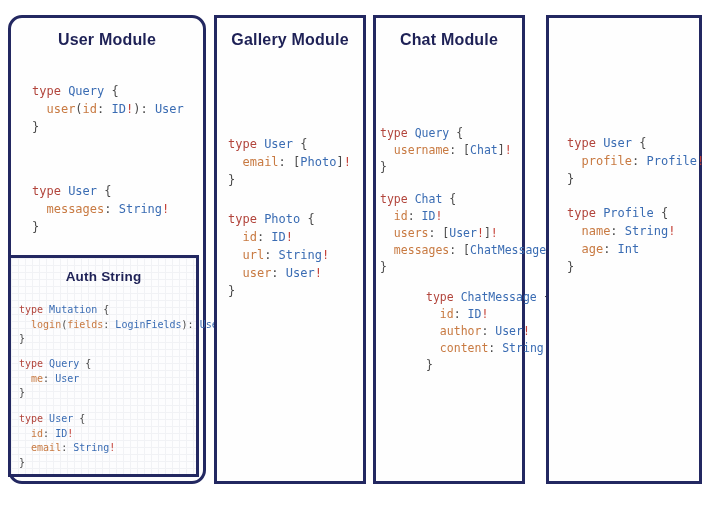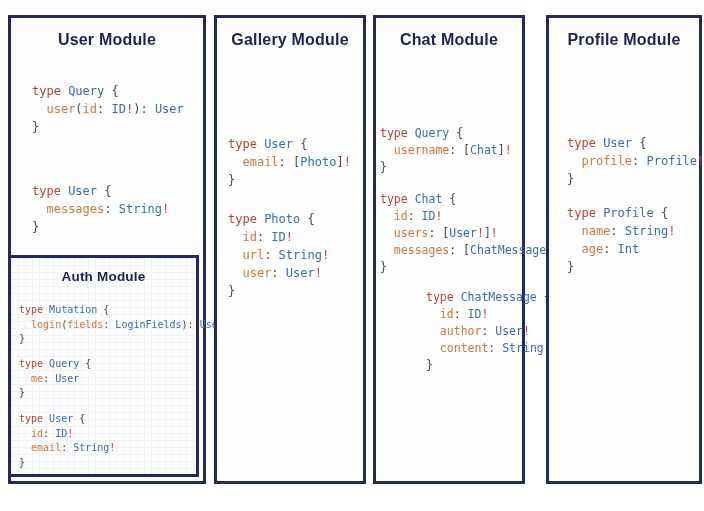--- a/index.html
+++ b/index.html
@@ -4,21 +4,21 @@
 <style>
   html,body { margin:0; padding:0; background:#ffffff; }
   .canvas {
     position:relative; width:704px; height:511px; background:#ffffff;
     font-family:"Liberation Sans", sans-serif; overflow:hidden;
   }
   .panel {
     position:absolute; top:15px; height:469px; box-sizing:border-box;
     border:3px solid #232861; background:#fefefe;
   }
-  #panel-user    { left:8px;   width:198px; }
+  #panel-user    { left:8px;   width:198px;border-radius:14px; }
   #panel-gallery { left:214px; width:152px; }
   #panel-chat    { left:373px; width:152px; }
   #panel-profile { left:546px; width:156px; }
 
   .panel-title {
     position:absolute; top:13px; left:0; right:0; text-align:center;
     font-weight:bold; font-size:16px; color:#1e2156; letter-spacing:0.2px;
   }
 
   .code {
@@ -71,39 +71,38 @@
 <body>
 
 <div class="canvas">
 
   <div class="panel" id="panel-user">
     <div class="panel-title">User Module</div>
     <div class="code" id="u-b1"><div class="cl"><span class="tk-k">type </span><span class="tk-t">Query </span><span class="tk-p">{</span></div><div class="cl"><span class="tk-p">  </span><span class="tk-a">user</span><span class="tk-p">(</span><span class="tk-a">id</span><span class="tk-p">: </span><span class="tk-t">ID</span><span class="tk-b">!</span><span class="tk-p">): </span><span class="tk-t">User</span></div><div class="cl"><span class="tk-p">}</span></div></div>
     <div class="code" id="u-b2"><div class="cl"><span class="tk-k">type </span><span class="tk-t">User </span><span class="tk-p">{</span></div><div class="cl"><span class="tk-p">  </span><span class="tk-a">messages</span><span class="tk-p">: </span><span class="tk-t">String</span><span class="tk-b">!</span></div><div class="cl"><span class="tk-p">}</span></div></div>
 
     <div class="auth-box">
-      <div class="panel-title auth-title">Auth Module</div>
+      <div class="panel-title auth-title">Auth String</div>
       <div class="code" id="a-b1"><div class="cl"><span class="tk-k">type </span><span class="tk-t">Mutation </span><span class="tk-p">{</span></div><div class="cl"><span class="tk-p">  </span><span class="tk-a">login</span><span class="tk-p">(</span><span class="tk-a">fields</span><span class="tk-p">: </span><span class="tk-t">LoginFields</span><span class="tk-p">): </span><span class="tk-t">User</span></div><div class="cl"><span class="tk-p">}</span></div></div>
       <div class="code" id="a-b2"><div class="cl"><span class="tk-k">type </span><span class="tk-t">Query </span><span class="tk-p">{</span></div><div class="cl"><span class="tk-p">  </span><span class="tk-a">me</span><span class="tk-p">: </span><span class="tk-t">User</span></div><div class="cl"><span class="tk-p">}</span></div></div>
       <div class="code" id="a-b3"><div class="cl"><span class="tk-k">type </span><span class="tk-t">User </span><span class="tk-p">{</span></div><div class="cl"><span class="tk-p">  </span><span class="tk-a">id</span><span class="tk-p">: </span><span class="tk-t">ID</span><span class="tk-b">!</span></div><div class="cl"><span class="tk-p">  </span><span class="tk-a">email</span><span class="tk-p">: </span><span class="tk-t">String</span><span class="tk-b">!</span></div><div class="cl"><span class="tk-p">}</span></div></div>
     </div>
   </div>
 
   <div class="panel" id="panel-gallery">
     <div class="panel-title">Gallery Module</div>
     <div class="code" id="g-b1"><div class="cl"><span class="tk-k">type </span><span class="tk-t">User </span><span class="tk-p">{</span></div><div class="cl"><span class="tk-p">  </span><span class="tk-a">email</span><span class="tk-p">: [</span><span class="tk-t">Photo</span><span class="tk-p">]</span><span class="tk-b">!</span></div><div class="cl"><span class="tk-p">}</span></div></div>
     <div class="code" id="g-b2"><div class="cl"><span class="tk-k">type </span><span class="tk-t">Photo </span><span class="tk-p">{</span></div><div class="cl"><span class="tk-p">  </span><span class="tk-a">id</span><span class="tk-p">: </span><span class="tk-t">ID</span><span class="tk-b">!</span></div><div class="cl"><span class="tk-p">  </span><span class="tk-a">url</span><span class="tk-p">: </span><span class="tk-t">String</span><span class="tk-b">!</span></div><div class="cl"><span class="tk-p">  </span><span class="tk-a">user</span><span class="tk-p">: </span><span class="tk-t">User</span><span class="tk-b">!</span></div><div class="cl"><span class="tk-p">}</span></div></div>
   </div>
 
   <div class="panel" id="panel-chat">
     <div class="panel-title">Chat Module</div>
     <div class="code lh17" id="c-b1"><div class="cl"><span class="tk-k">type </span><span class="tk-t">Query </span><span class="tk-p">{</span></div><div class="cl"><span class="tk-p">  </span><span class="tk-a">username</span><span class="tk-p">: [</span><span class="tk-t">Chat</span><span class="tk-p">]</span><span class="tk-b">!</span></div><div class="cl"><span class="tk-p">}</span></div></div>
     <div class="code lh17" id="c-b2"><div class="cl"><span class="tk-k">type </span><span class="tk-t">Chat </span><span class="tk-p">{</span></div><div class="cl"><span class="tk-p">  </span><span class="tk-a">id</span><span class="tk-p">: </span><span class="tk-t">ID</span><span class="tk-b">!</span></div><div class="cl"><span class="tk-p">  </span><span class="tk-a">users</span><span class="tk-p">: [</span><span class="tk-t">User</span><span class="tk-b">!</span><span class="tk-p">]</span><span class="tk-b">!</span></div><div class="cl"><span class="tk-p">  </span><span class="tk-a">messages</span><span class="tk-p">: [</span><span class="tk-t">ChatMessage</span><span class="tk-p">]</span><span class="tk-b">!</span></div><div class="cl"><span class="tk-p">}</span></div></div>
     <div class="code lh17" id="c-b3"><div class="cl"><span class="tk-k">type </span><span class="tk-t">ChatMessage </span><span class="tk-p">{</span></div><div class="cl"><span class="tk-p">  </span><span class="tk-a">id</span><span class="tk-p">: </span><span class="tk-t">ID</span><span class="tk-b">!</span></div><div class="cl"><span class="tk-p">  </span><span class="tk-a">author</span><span class="tk-p">: </span><span class="tk-t">User</span><span class="tk-b">!</span></div><div class="cl"><span class="tk-p">  </span><span class="tk-a">content</span><span class="tk-p">: </span><span class="tk-t">String</span><span class="tk-b">!</span></div><div class="cl"><span class="tk-p">}</span></div></div>
   </div>
 
   <div class="panel" id="panel-profile">
-    <div class="panel-title">Profile Module</div>
     <div class="code" id="p-b1"><div class="cl"><span class="tk-k">type </span><span class="tk-t">User </span><span class="tk-p">{</span></div><div class="cl"><span class="tk-p">  </span><span class="tk-a">profile</span><span class="tk-p">: </span><span class="tk-t">Profile</span><span class="tk-b">!</span></div><div class="cl"><span class="tk-p">}</span></div></div>
     <div class="code" id="p-b2"><div class="cl"><span class="tk-k">type </span><span class="tk-t">Profile </span><span class="tk-p">{</span></div><div class="cl"><span class="tk-p">  </span><span class="tk-a">name</span><span class="tk-p">: </span><span class="tk-t">String</span><span class="tk-b">!</span></div><div class="cl"><span class="tk-p">  </span><span class="tk-a">age</span><span class="tk-p">: </span><span class="tk-t">Int</span></div><div class="cl"><span class="tk-p">}</span></div></div>
   </div>
 
 </div>
 
 </body></html>

